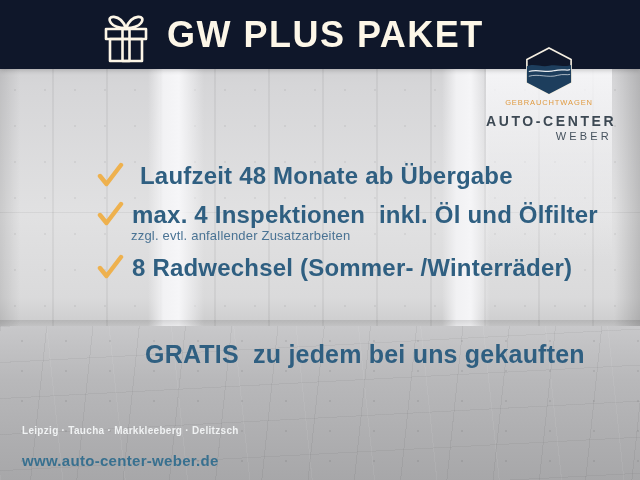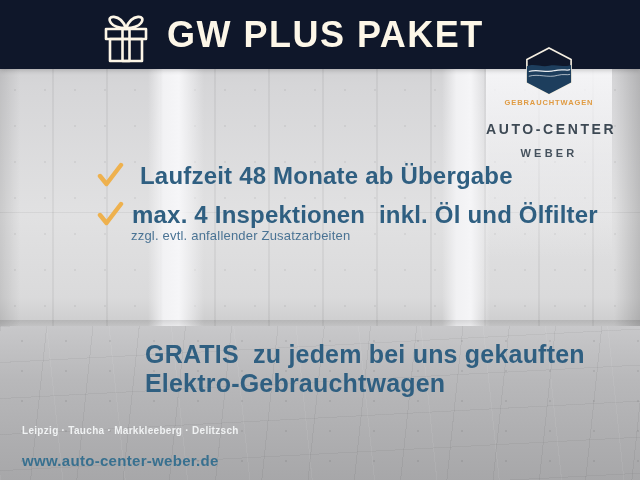--- a/index.html
+++ b/index.html
@@ -50,23 +50,23 @@
   }
   .header-inner { display:flex; align-items:center; padding-left:100px; gap:15px; }
   .gift { width:52px; height:54px; margin-top:2px; }
   .title {
     font-size:36px; font-weight:bold; letter-spacing:1.5px;
     color:#fdf7e8; white-space:nowrap;
   }
   
   .logo { position:absolute; left:486px; top:46px; width:126px; text-align:center; }
   .logo-hex { width:52px; height:50px; display:block; margin:0 auto; }
-  .logo-tagline { font-size:7.5px; font-weight:bold; letter-spacing:0.9px; color:#e09b42; margin-top:2px; }
-  .logo-name   { font-size:14px; font-weight:bold; letter-spacing:2.6px; color:#3d4954; margin-top:14px; white-space:nowrap; }
-  .logo-city   { font-size:11px; font-weight:700; letter-spacing:3.2px; color:#46525e; margin-top:10px; }
+  .logo-tagline { font-size:7.5px; font-weight:normal; letter-spacing:0.9px; color:#e09b42; margin-top:2px; }
+  .logo-name   { font-size:14px; font-weight:bold; letter-spacing:2.6px; color:#3d4954; margin-top:6px; white-space:nowrap; }
+  .logo-city   { font-size:11px; font-weight:400; letter-spacing:3.2px; color:#46525e; margin-top:1px;text-align:right; }
   
   .check-item { position:absolute; left:96px; display:flex; align-items:flex-start; }
   .check-item .mark { width:28px; height:26px; flex:0 0 auto; margin-top:0; }
   .check-item .txt  {
     margin-left:8px; font-size:24px; font-weight:bold; color:#2f5f81;
     white-space:pre; letter-spacing:0.2px;
   }
   .item-1 { top:162px;gap:8px; }
   .item-2 { top:201px; }
   .item-3 { top:254px; }
@@ -130,24 +130,29 @@
   </div>
 
   <div class="check-item item-2">
     <svg class="mark" viewBox="0 0 28 26" fill="none" stroke="#eeb14e" stroke-width="4.4" stroke-linecap="round" stroke-linejoin="round">
       <path d="M4 14 L10.5 22 L25 3"></path>
     </svg>
     <span class="txt">max. 4 Inspektionen  inkl. Öl und Ölfilter</span>
   </div>
   <div class="item-note">zzgl. evtl. anfallender Zusatzarbeiten</div>
 
+  <div class="check-item item-3">
+    <svg class="mark" viewBox="0 0 28 26" fill="none" stroke="#eeb14e" stroke-width="4.4" stroke-linecap="round" stroke-linejoin="round">
+      <path d="M4 14 L10.5 22 L25 3"></path>
+    </svg>
+    <span class="txt">8 Radwechsel (Sommer- /Winterräder)</span>
+  </div>
 
   <div class="gratis">
     <div class="line">GRATIS  zu jedem bei uns gekauften</div>
-    <div class="line">Elektro-Gebrauchtwagen</div>
   </div>
 
   <div class="footer">
     <div class="footer-locations">Leipzig · Taucha · Markkleeberg · Delitzsch</div>
     <div class="footer-url">www.auto-center-weber.de</div>
   </div>
 
 </div>
 
 </body></html>

